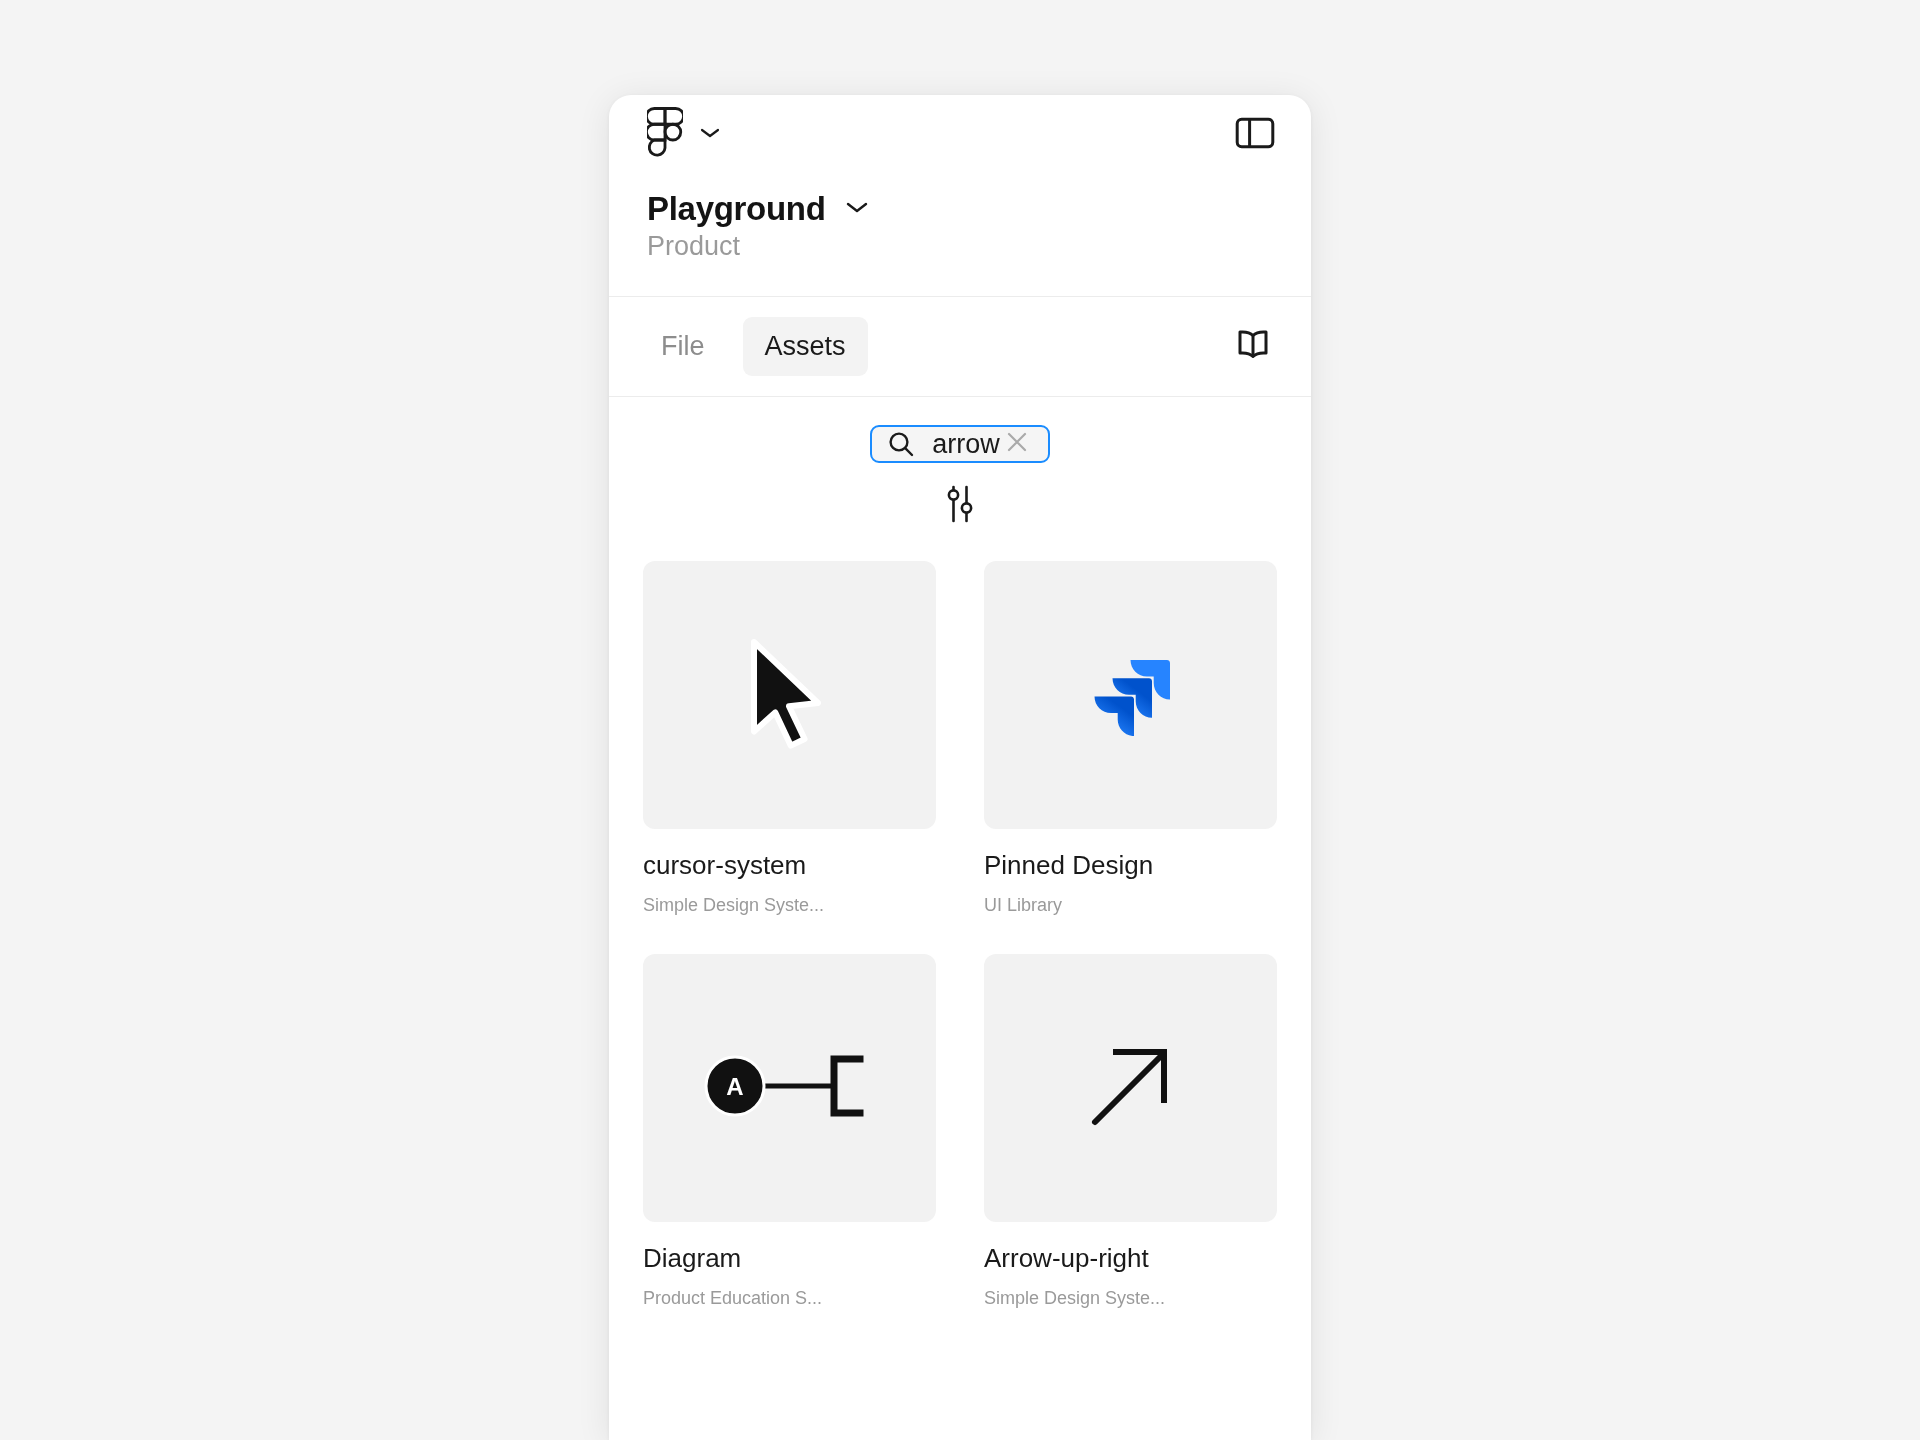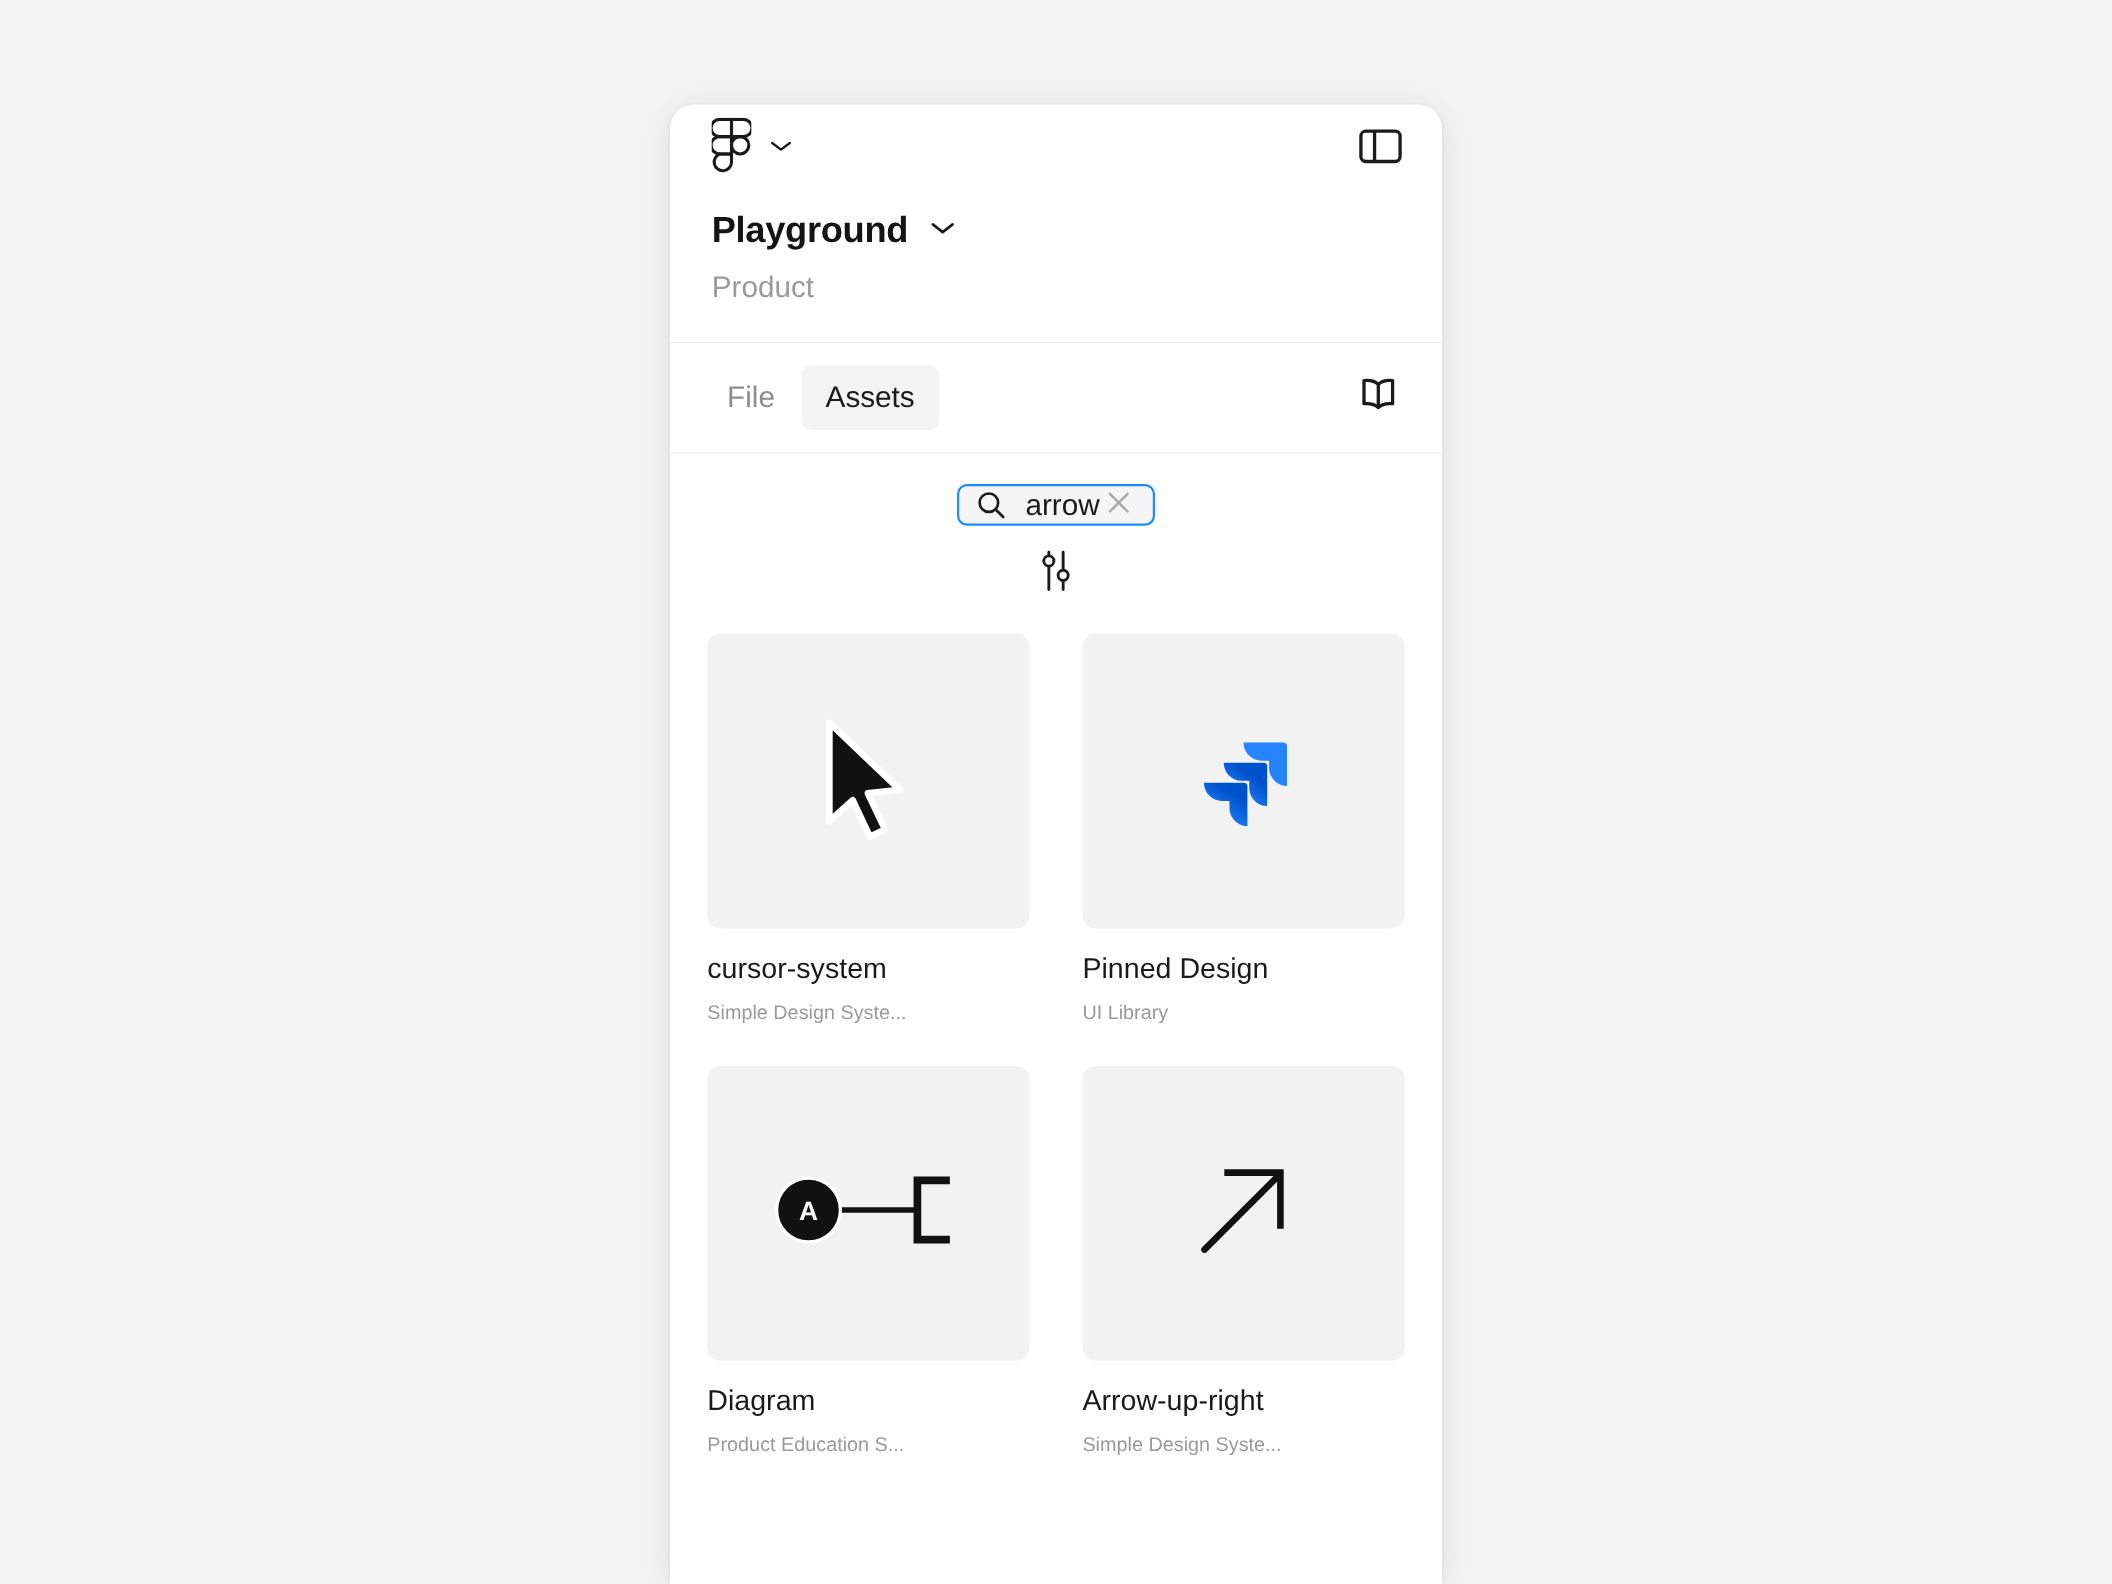--- a/index.html
+++ b/index.html
@@ -68,36 +68,36 @@
     cursor: pointer;
   }
   .file-title {
     font-size: 33px;
     font-weight: 700;
     color: #141414;
     letter-spacing: -0.3px;
     line-height: 1.1;
   }
   .file-sub {
-    margin-top: 19px;
+    margin-top: 4px;
     font-size: 27px;
     color: #9a9a9a;
     font-weight: 400;
     line-height: 1.15;
   }
 
   
   .tabsrow {
     height: 100px;
     display: flex;
     align-items: center;
     padding: 0 34px 0 30px;
     border-bottom: 1px solid #ececec;
   }
-  .tabs { display: flex; align-items: flex-start; gap: 2px; }
+  .tabs { display: flex; align-items: flex-start; gap: 16px; }
   .tab {
     font-size: 27px;
     color: #8d8d8d;
     padding: 14px 22px;
     border-radius: 9px;
     cursor: pointer;
     white-space: nowrap;
     font-weight: 400;
   }
   .tab.active {

